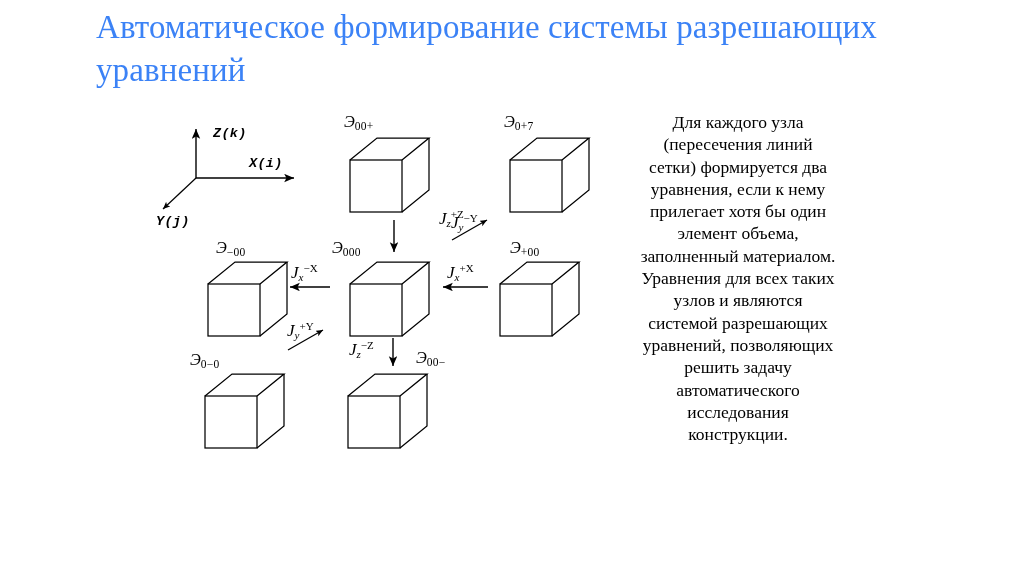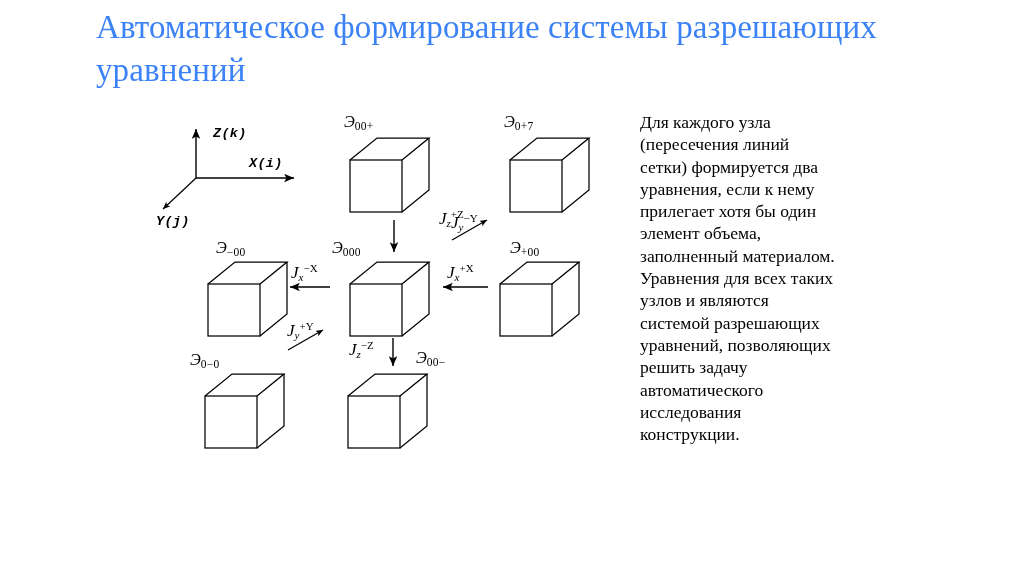--- a/index.html
+++ b/index.html
@@ -46,21 +46,21 @@
 
   
   #body-paragraph {
     position: absolute;
     left: 640px;
     top: 111px;
     width: 196px;
     font-family: "Liberation Serif", "DejaVu Serif", serif;
     font-size: 17.5px;
     line-height: 22.3px;
-    text-align: left;
+    text-align: center;
     color: #000000;
   }
 
   
   .fig-label {
     position: absolute;
     white-space: nowrap;
     color: #000000;
   }
   .axis-label {

